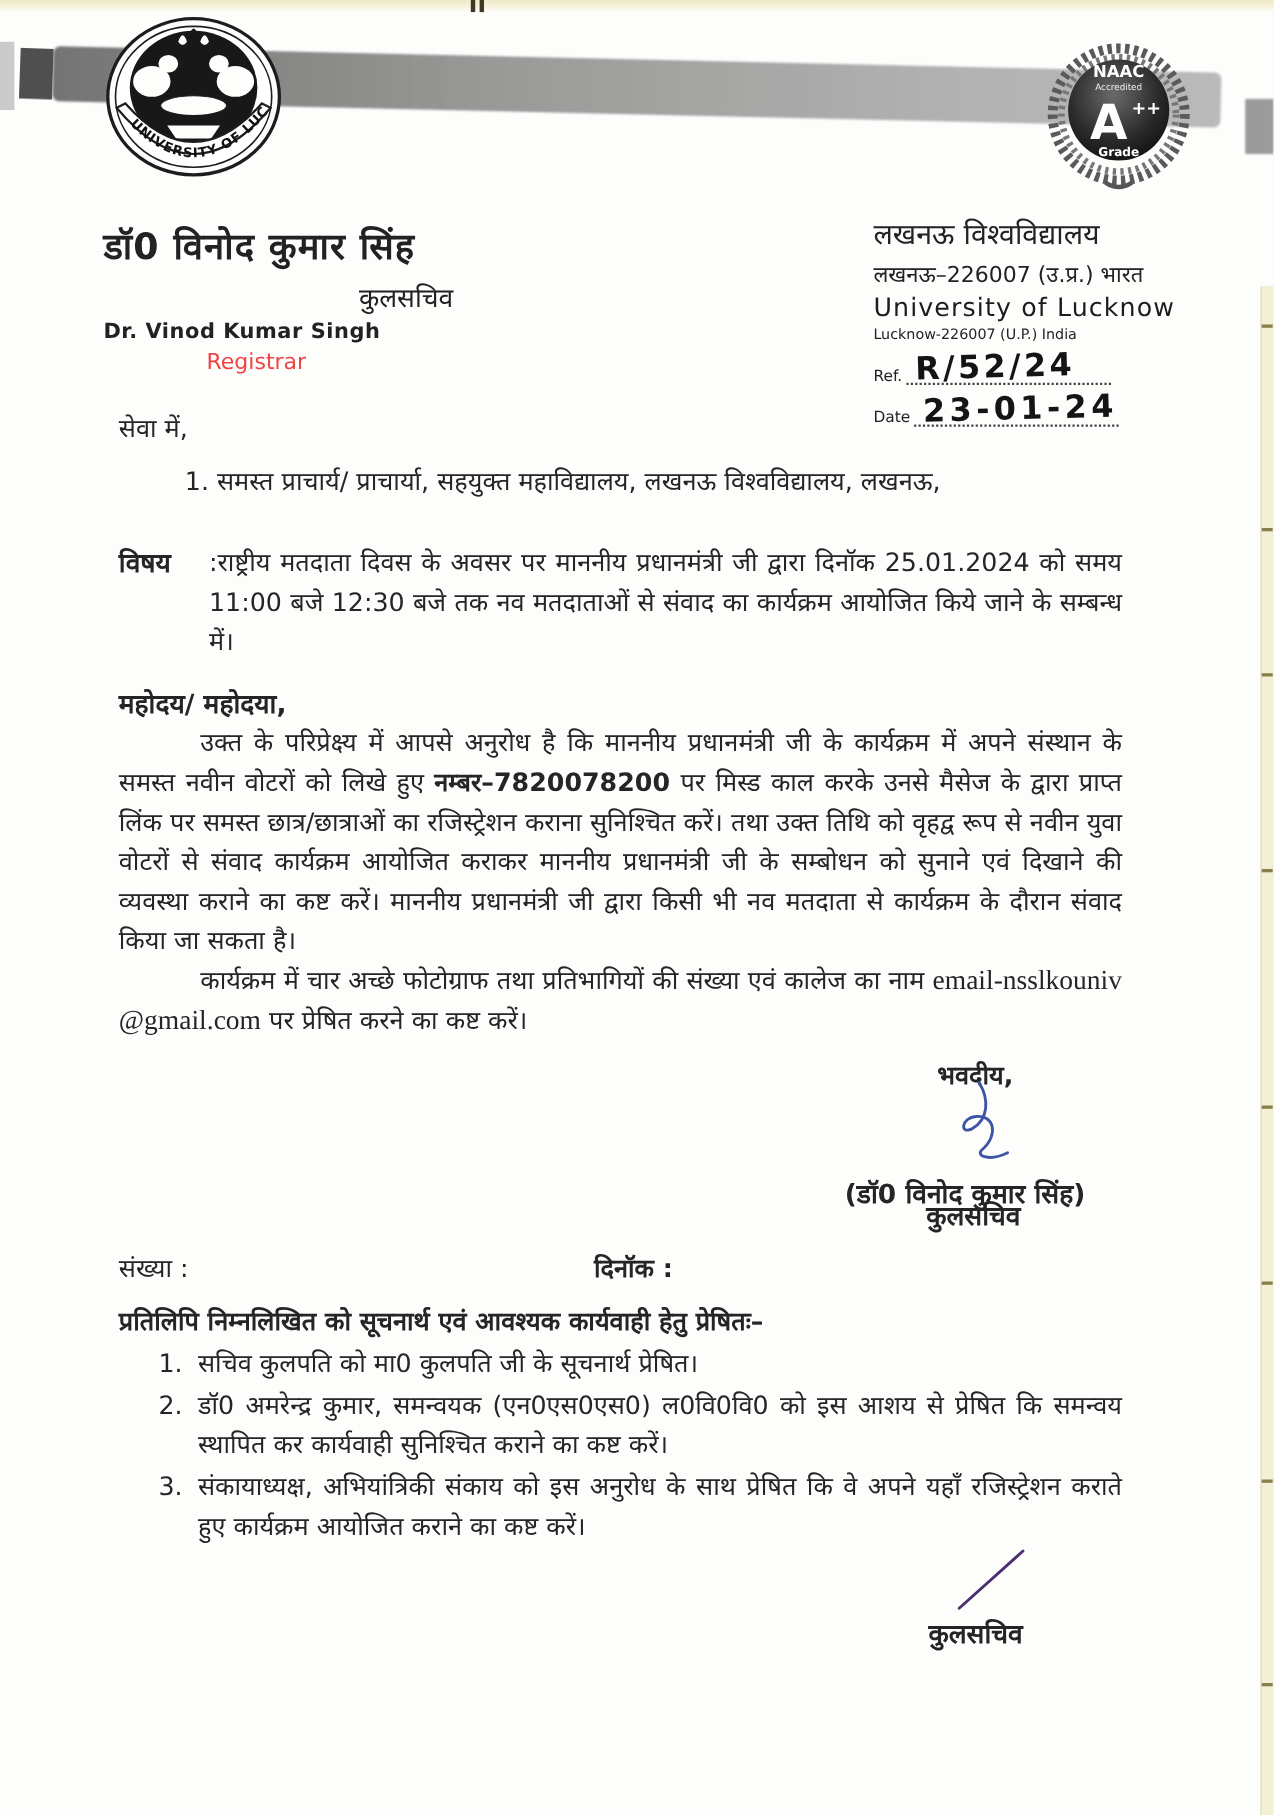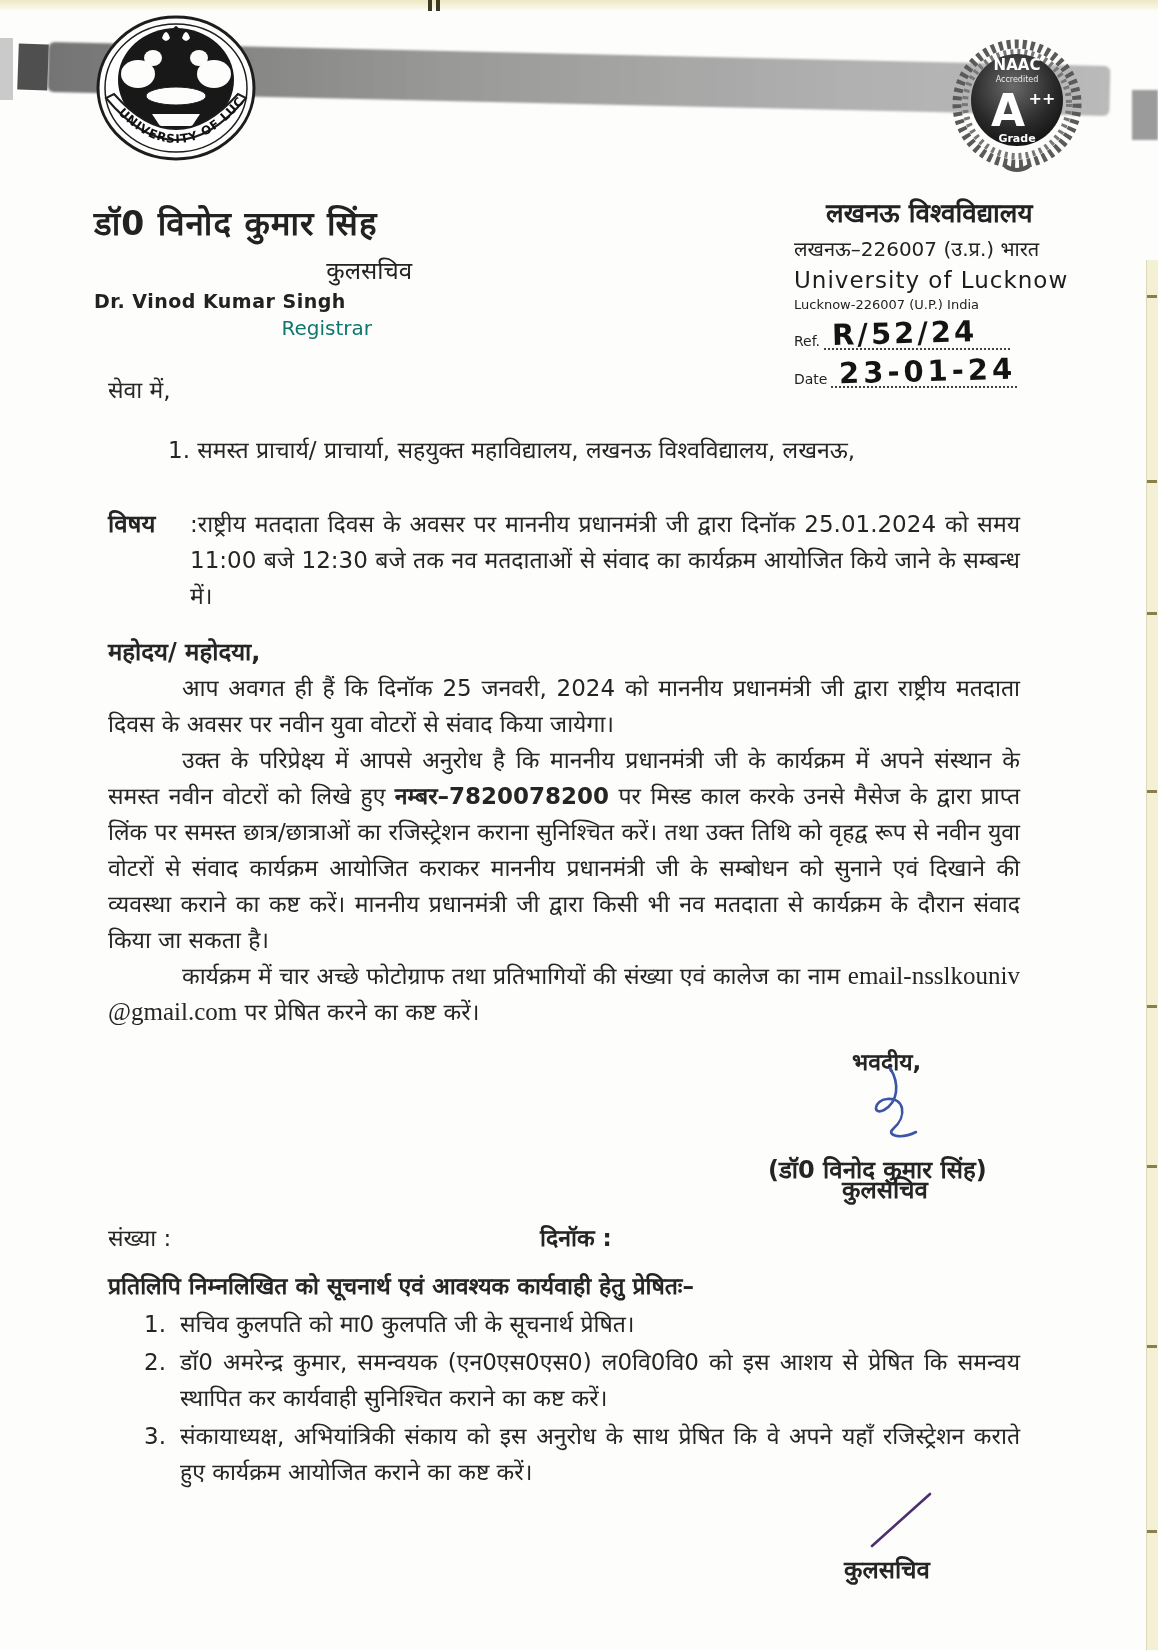--- a/index.html
+++ b/index.html
@@ -22,34 +22,34 @@
   .right-edge-strip { position:absolute; right:0; top:260px; width:12px; height:1390px;
     background:#f3f0d6; border-left:1px solid #ddd8b8; }
   .edge-dash { position:absolute; right:1px; width:10px; height:3px; background:#8a7f4a; }
   
   .emblem { position:absolute; left:92px; top:14px; }
   .naac-seal { position:absolute; left:950px; top:34px; }
   .hdr-left { position:absolute; left:94px; top:200px; width:322px; }
   .hdr-left .name-hi { font-size:33px; font-weight:bold; letter-spacing:1px; white-space:nowrap; }
   .hdr-left .title-hi { font-size:24px; text-align:right; padding-right:4px; margin-top:8px; }
   .hdr-left .name-en { font-size:19px; font-weight:bold; margin-top:4px; letter-spacing:.5px; white-space:nowrap; }
-  .hdr-left .title-en { font-size:20px; text-align:right; padding-right:44px; margin-top:4px; color:#0f766e; }
+  .hdr-left .title-en { font-size:20px; text-align:center; padding-right:44px; margin-top:4px; color:#ef4444; }
   .hdr-right { position:absolute; right:74px; top:194px; width:290px; text-align:left; }
-  .hdr-right .u-hi { font-size:26px; font-weight:700; white-space:nowrap;margin-left:32px; }
+  .hdr-right .u-hi { font-size:26px; font-weight:400; white-space:nowrap; }
   .hdr-right .a-hi { font-size:20px; margin-top:5px; white-space:nowrap; }
   .hdr-right .u-en { font-size:23px; letter-spacing:1px; margin-top:5px; color:#1c1c1c; white-space:nowrap; }
   .hdr-right .a-en { font-size:13px; margin-top:4px; white-space:nowrap; }
   .ref-row { margin-top:14px; position:relative; white-space:nowrap; }
   .ref-row .lbl { font-size:14px; color:#222; }
   .dotline { display:inline-block; border-bottom:2px dotted #444; width:186px; margin-left:4px; position:relative; height:24px; vertical-align:bottom; }
   .handwrite { position:absolute; left:8px; bottom:-2px; font-size:29px; font-weight:600; letter-spacing:3px; color:#141414; transform:rotate(-1.5deg); white-space:nowrap; }
   
   .body-text { position:absolute; left:108px; top:372px; width:912px; font-size:23px; line-height:36px; color:#252525; }
   .seva { font-size:23px; }
-  .recipient { margin-left:60px; margin-top:24px; }
+  .recipient { margin-left:60px; margin-top:12px; }
   .recipient .r2 { margin-left:-6px; }
   .subject { display:flex; margin-top:38px; }
   .subject .slabel { font-weight:bold; width:82px; flex:none; font-size:24px; }
   .subject .stext { flex:1; text-align:justify; }
   .greet { font-weight:bold; font-size:24px; margin-top:20px; }
   .para { text-indent:74px; text-align:justify; }
   .b { font-weight:bold; }
   .serif { font-family:"Liberation Serif", serif; font-size:25px; }
   .closing { position:relative; height:170px; margin-top:14px; }
   .closing .regards { position:absolute; left:744px; top:0; font-weight:600; }
@@ -162,21 +162,20 @@
       <div>1. समस्त प्राचार्य/ प्राचार्या, सहयुक्त महाविद्यालय, लखनऊ विश्वविद्यालय, लखनऊ,</div>
     </div>
 
     <div class="subject">
       <div class="slabel">विषय</div>
       <div class="stext">:राष्ट्रीय मतदाता दिवस के अवसर पर माननीय प्रधानमंत्री जी द्वारा  दिनॉक 25.01.2024 को समय 11:00 बजे 12:30 बजे तक नव मतदाताओं से संवाद का कार्यक्रम आयोजित किये जाने के सम्बन्ध में।</div>
     </div>
 
     <div class="greet">महोदय/ महोदया,</div>
 
-    <p class="para">आप अवगत ही हैं कि दिनॉक 25 जनवरी, 2024 को माननीय प्रधानमंत्री जी द्वारा राष्ट्रीय मतदाता दिवस के अवसर पर नवीन युवा वोटरों से संवाद किया जायेगा।</p>
 
     <p class="para"><span>उक्त के परिप्रेक्ष्य में आपसे अनुरोध है कि माननीय प्रधानमंत्री जी के कार्यक्रम में अपने संस्थान के समस्त नवीन वोटरों को लिखे हुए </span><span class="b">नम्बर–7820078200</span><span> पर मिस्ड काल करके उनसे मैसेज के द्वारा प्राप्त लिंक पर समस्त छात्र/छात्राओं का रजिस्ट्रेशन कराना सुनिश्चित करें। तथा उक्त तिथि को वृहद्व रूप से नवीन युवा वोटरों से संवाद कार्यक्रम आयोजित कराकर माननीय प्रधानमंत्री जी के सम्बोधन को सुनाने एवं दिखाने की व्यवस्था कराने का कष्ट करें। माननीय प्रधानमंत्री जी द्वारा किसी भी नव मतदाता से कार्यक्रम के दौरान संवाद किया जा सकता है।</span></p>
 
     <p class="para"><span>कार्यक्रम में चार अच्छे फोटोग्राफ तथा प्रतिभागियों की संख्या एवं कालेज का नाम </span><span class="serif">email-nsslkouniv @gmail.com</span><span> पर प्रेषित करने का कष्ट करें।</span></p>
 
     <div class="closing">
       <div class="regards">भवदीय,</div>
       <div class="sig">
         <svg width="70" height="78" viewBox="0 0 70 78">
           <path d="M30 2 C40 18 38 36 24 44 C12 50 14 34 27 33 C44 31 48 50 33 63 C26 69 40 74 56 66" fill="none" stroke="#3c55a5" stroke-width="2.6" stroke-linecap="round"></path>

